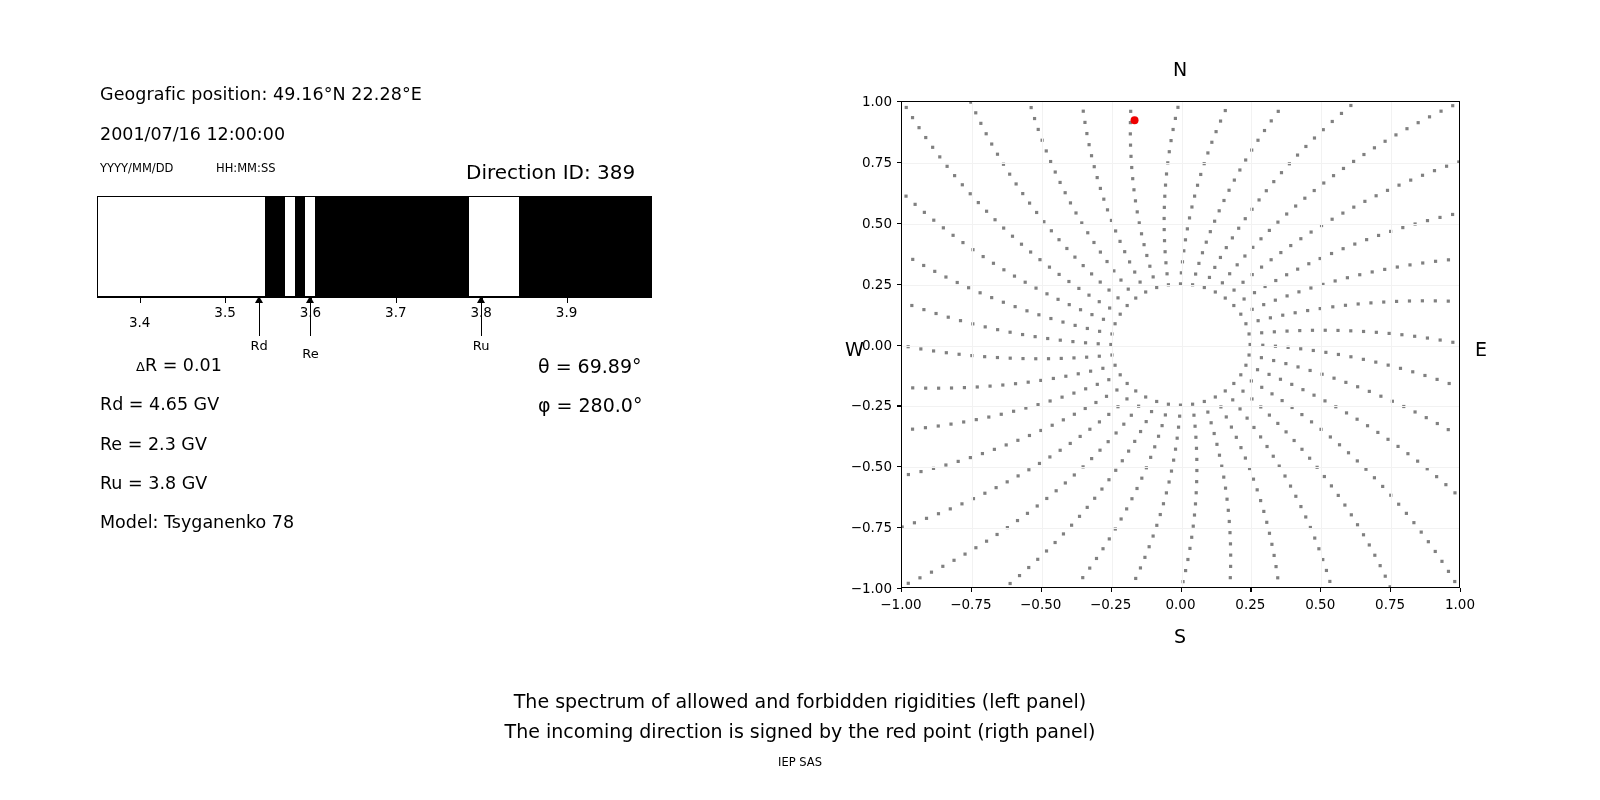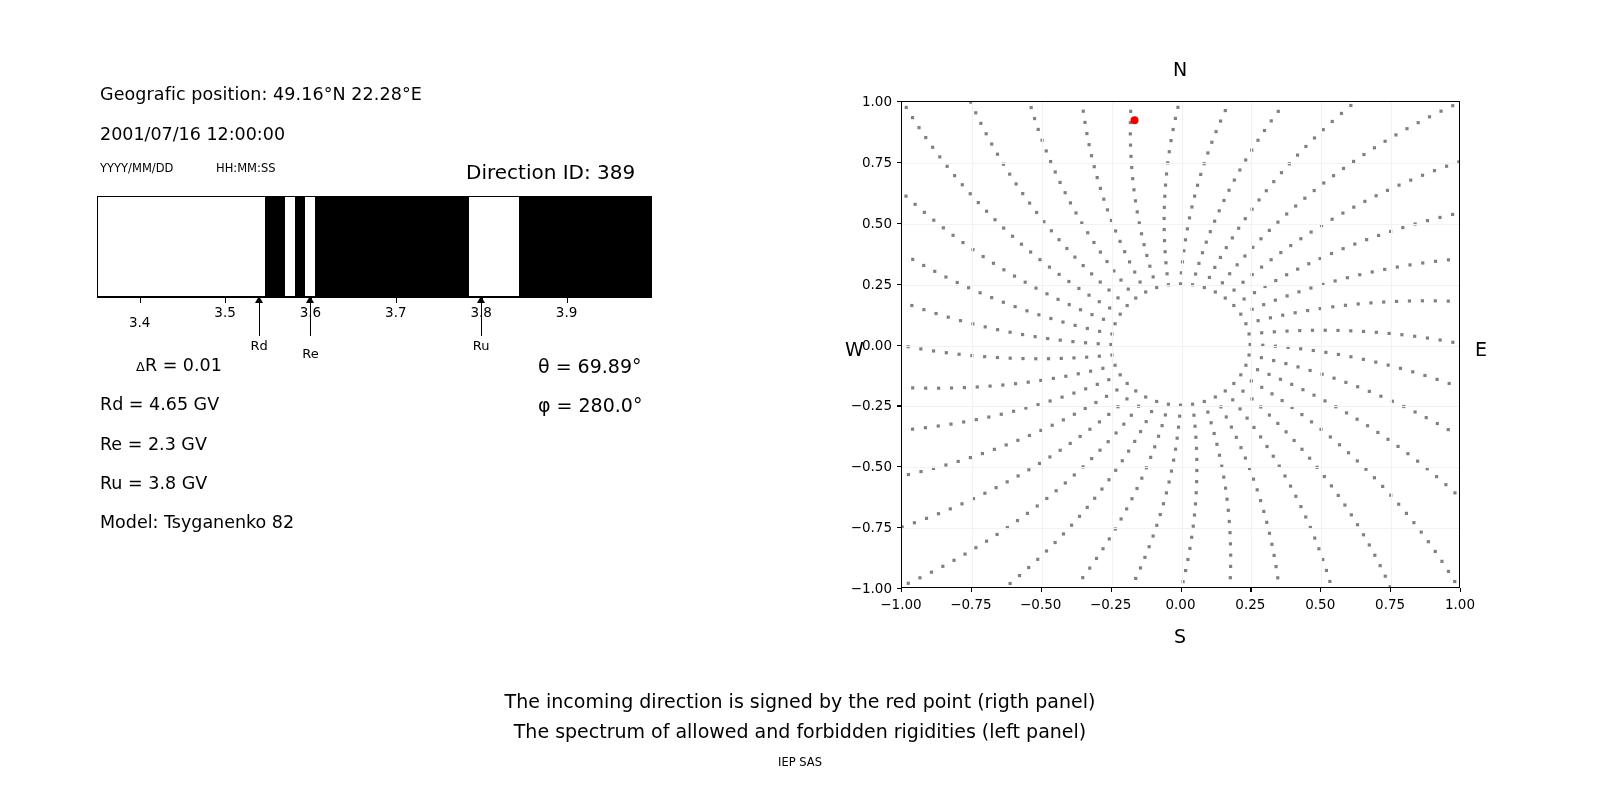--- a/index.html
+++ b/index.html
@@ -117,21 +117,21 @@
       <div class="marker-head" style="left: 384.231px; top: 100px;"></div>
       <div class="marker-label" style="left: 384.231px; top: 142px;">Ru</div>
     </div>
 
   <div class="abs param" style="left:100px;top:355px;margin-left:36px;">
     <span class="dR-delta">Δ</span><span>R = 0.01</span>
   </div>
   <div class="abs param" style="left:100px;top:394px;">Rd = 4.65 GV</div>
   <div class="abs param" style="left:100px;top:434px;">Re = 2.3 GV</div>
   <div class="abs param" style="left:100px;top:473px;">Ru = 3.8 GV</div>
-  <div class="abs param" style="left:100px;top:512px;">Model: Tsyganenko 82</div>
+  <div class="abs param" style="left:100px;top:512px;">Model: Tsyganenko 78</div>
 
   <div class="abs param-r" style="left:538px;top:355px;">θ = 69.89°</div>
   <div class="abs param-r" style="left:538px;top:394px;">φ = 280.0°</div>
 </div>
 
 <div class="abs" id="right-panel">
   <div class="compass" id="compass-n">N</div>
   <div class="compass" id="compass-s">S</div>
   <div class="compass" id="compass-w">W</div>
   <div class="compass" id="compass-e">E</div>
@@ -895,16 +895,16 @@
     <div class="xtick-label" style="left: 410.375px; top: 556px;">0.25</div>
     <div class="xtick-mark" style="left: 480.25px; top: 548px;"></div>
     <div class="xtick-label" style="left: 480.25px; top: 556px;">0.50</div>
     <div class="xtick-mark" style="left: 550.125px; top: 548px;"></div>
     <div class="xtick-label" style="left: 550.125px; top: 556px;">0.75</div>
     <div class="xtick-mark" style="left: 620px; top: 548px;"></div>
     <div class="xtick-label" style="left: 620px; top: 556px;">1.00</div>
   </div>
 
 <div id="caption">
+  <div class="cap-line">The spectrum of allowed and forbidden rigidities (left panel)</div>
   <div class="cap-line">The incoming direction is signed by the red point (rigth panel)</div>
-  <div class="cap-line">The spectrum of allowed and forbidden rigidities (left panel)</div>
 </div>
 <div id="footer">IEP SAS</div>
 
 </body></html>

